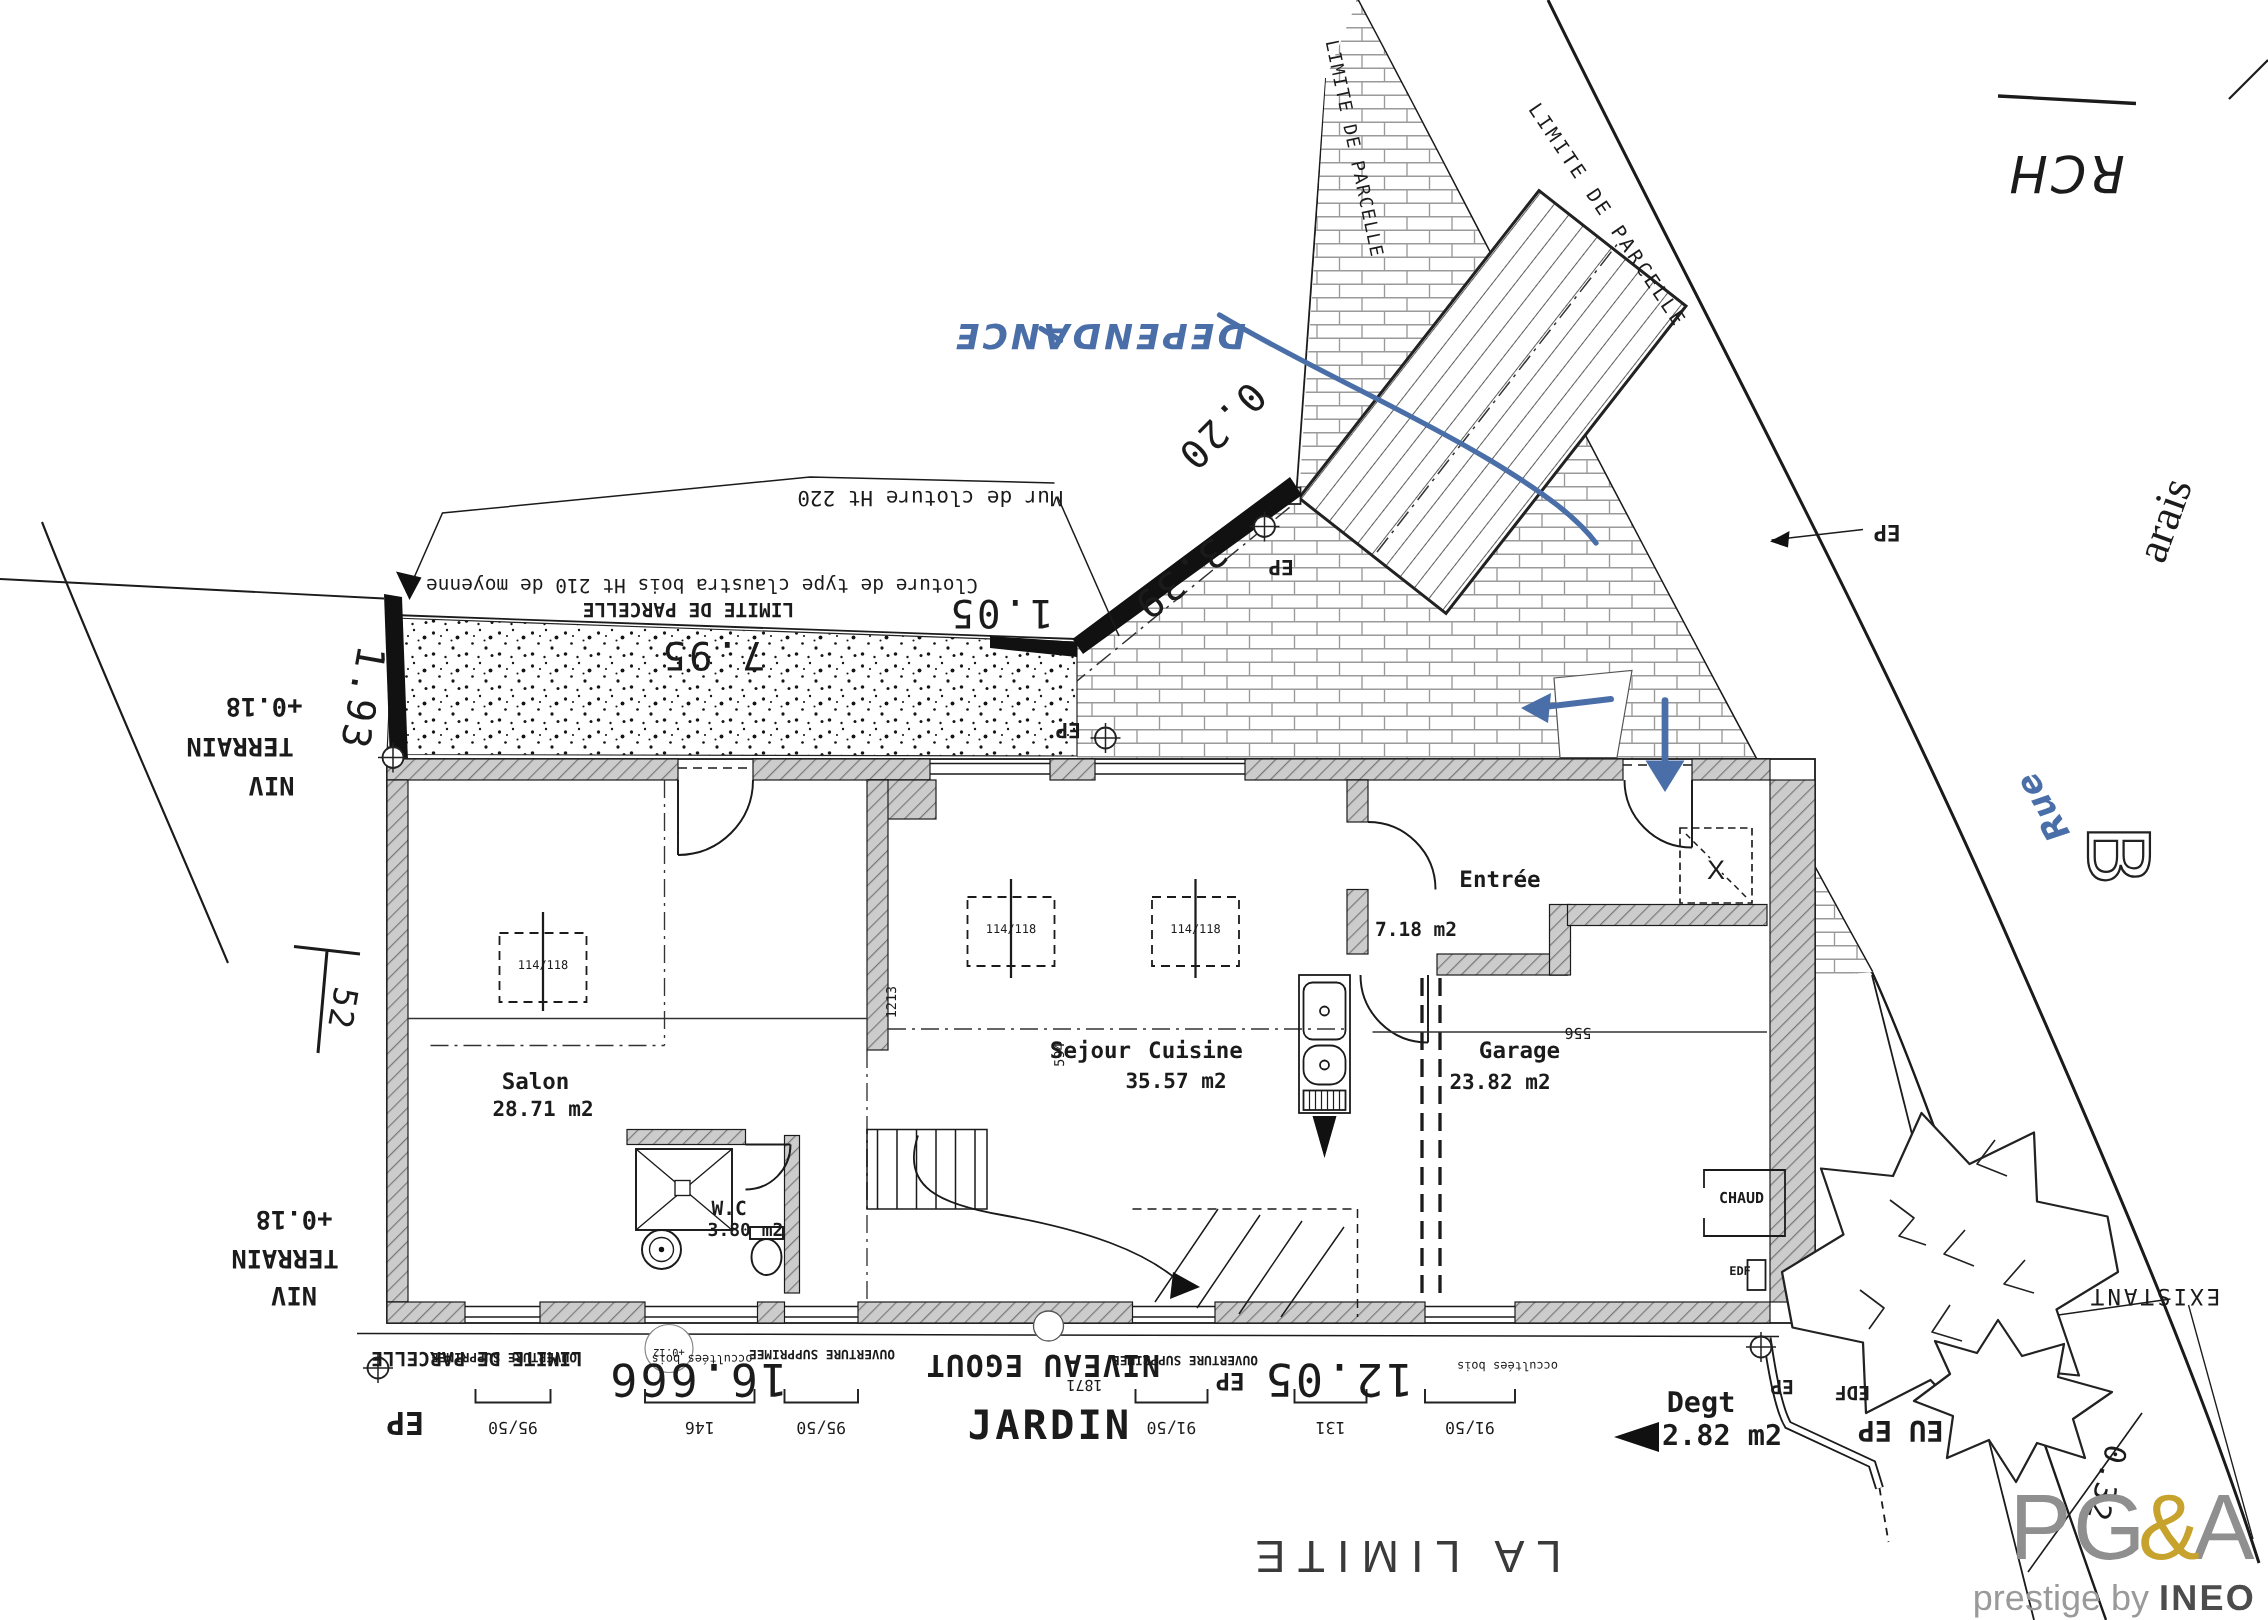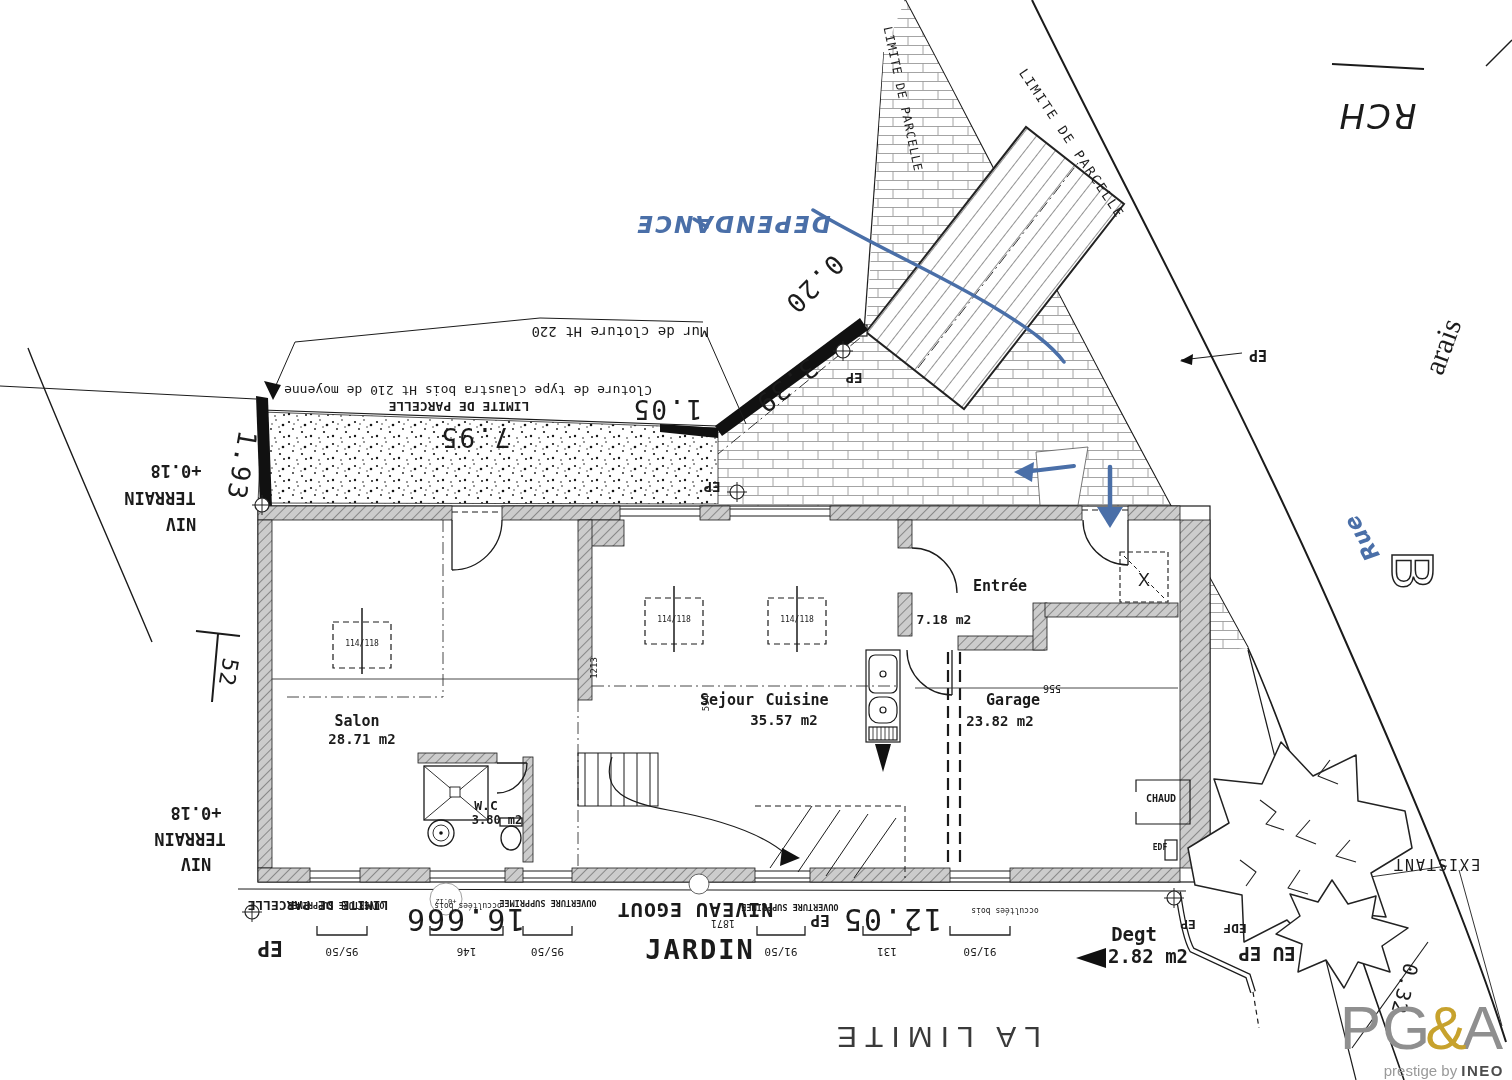--- a/index.html
+++ b/index.html
@@ -2,21 +2,21 @@
 <html><head>
 <meta charset="utf-8">
 <style>
   html,body{margin:0;padding:0;background:#fff;}
   #stage{position:relative;width:1512px;height:1080px;background:#fff;overflow:hidden;
          font-family:"Liberation Sans",sans-serif;}
   svg{position:absolute;left:0;top:0;}
   .logo{position:absolute;right:8px;bottom:2px;text-align:right;line-height:1;}
   .logo-row1{font-size:62px;font-weight:400;color:#8f8f8f;letter-spacing:1px;}
   .logo-row1 .amp{color:#c7a22d;margin:0 -6px;position:relative;z-index:2;}
-  .logo-row2{font-size:15px;color:#9a9a9a;margin-top:4px;}
+  .logo-row2{font-size:24px;color:#9a9a9a;margin-top:4px;}
   .logo-row2 .brand{font-weight:700;color:#4c4c4c;letter-spacing:1.5px;}
 </style>
 </head>
 <body>
 
 <div id="stage">
 <svg width="1512" height="1080" viewBox="0 0 1512 1080">
   <defs>
     <pattern id="hat" width="7" height="7" patternUnits="userSpaceOnUse" patternTransform="rotate(45)">
       <rect width="7" height="7" fill="#cccccc"></rect>

